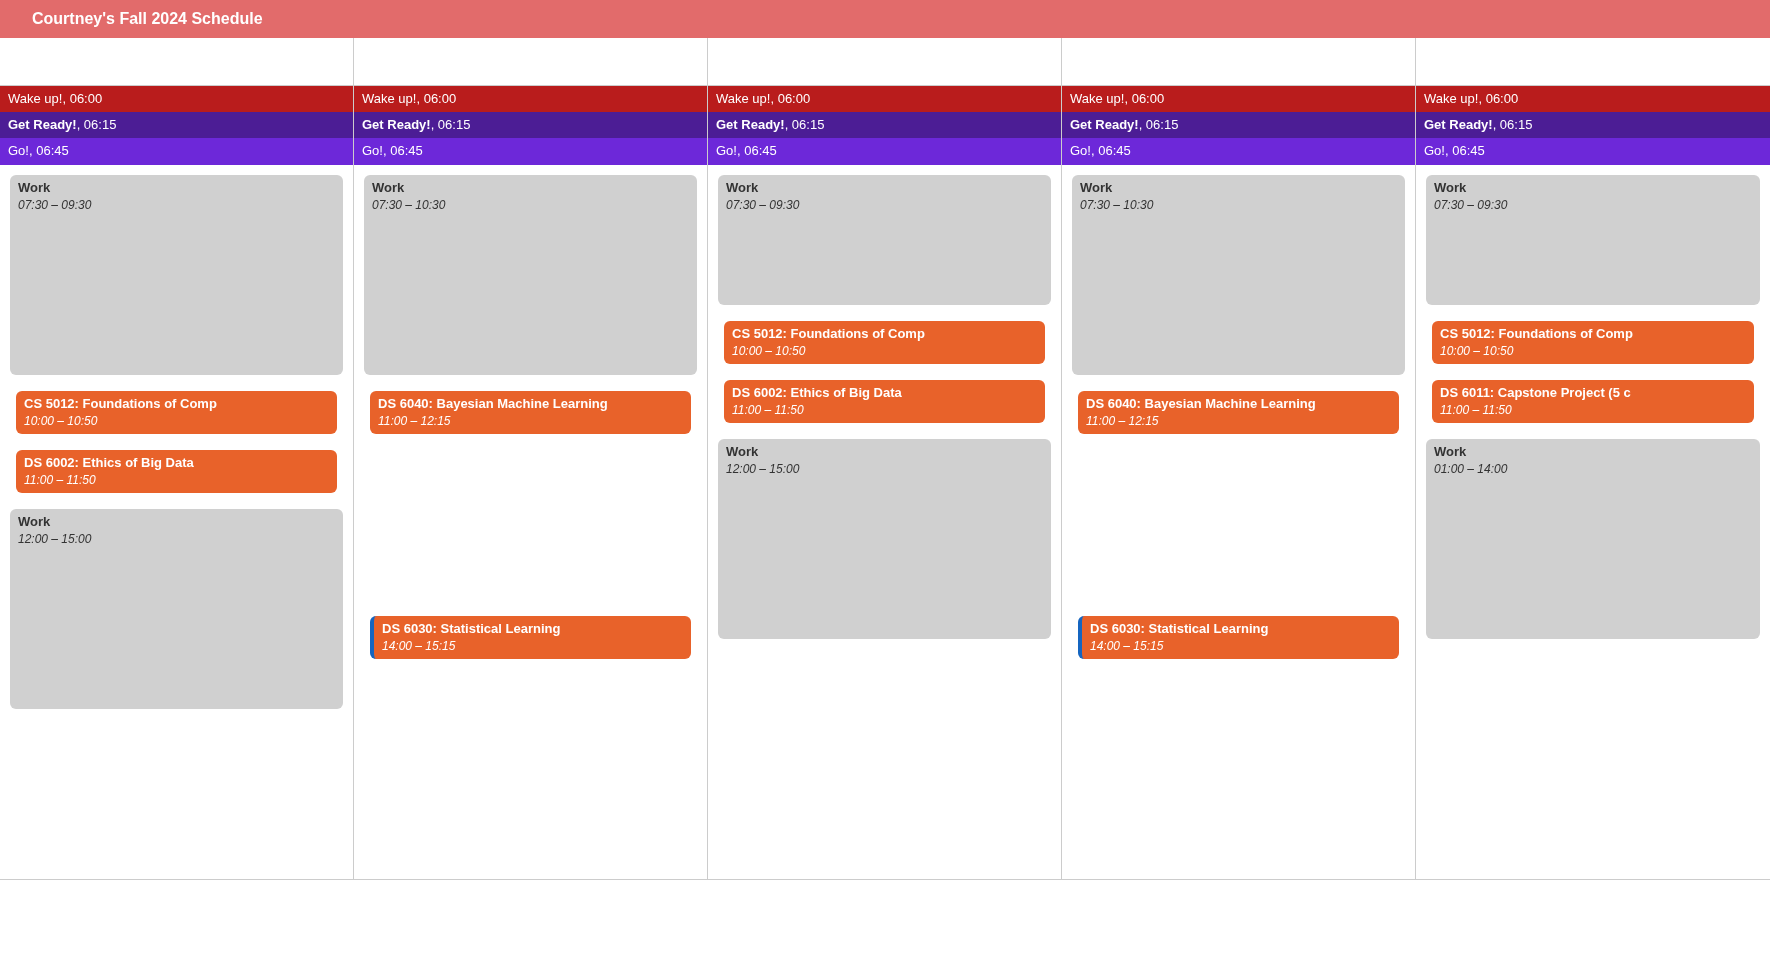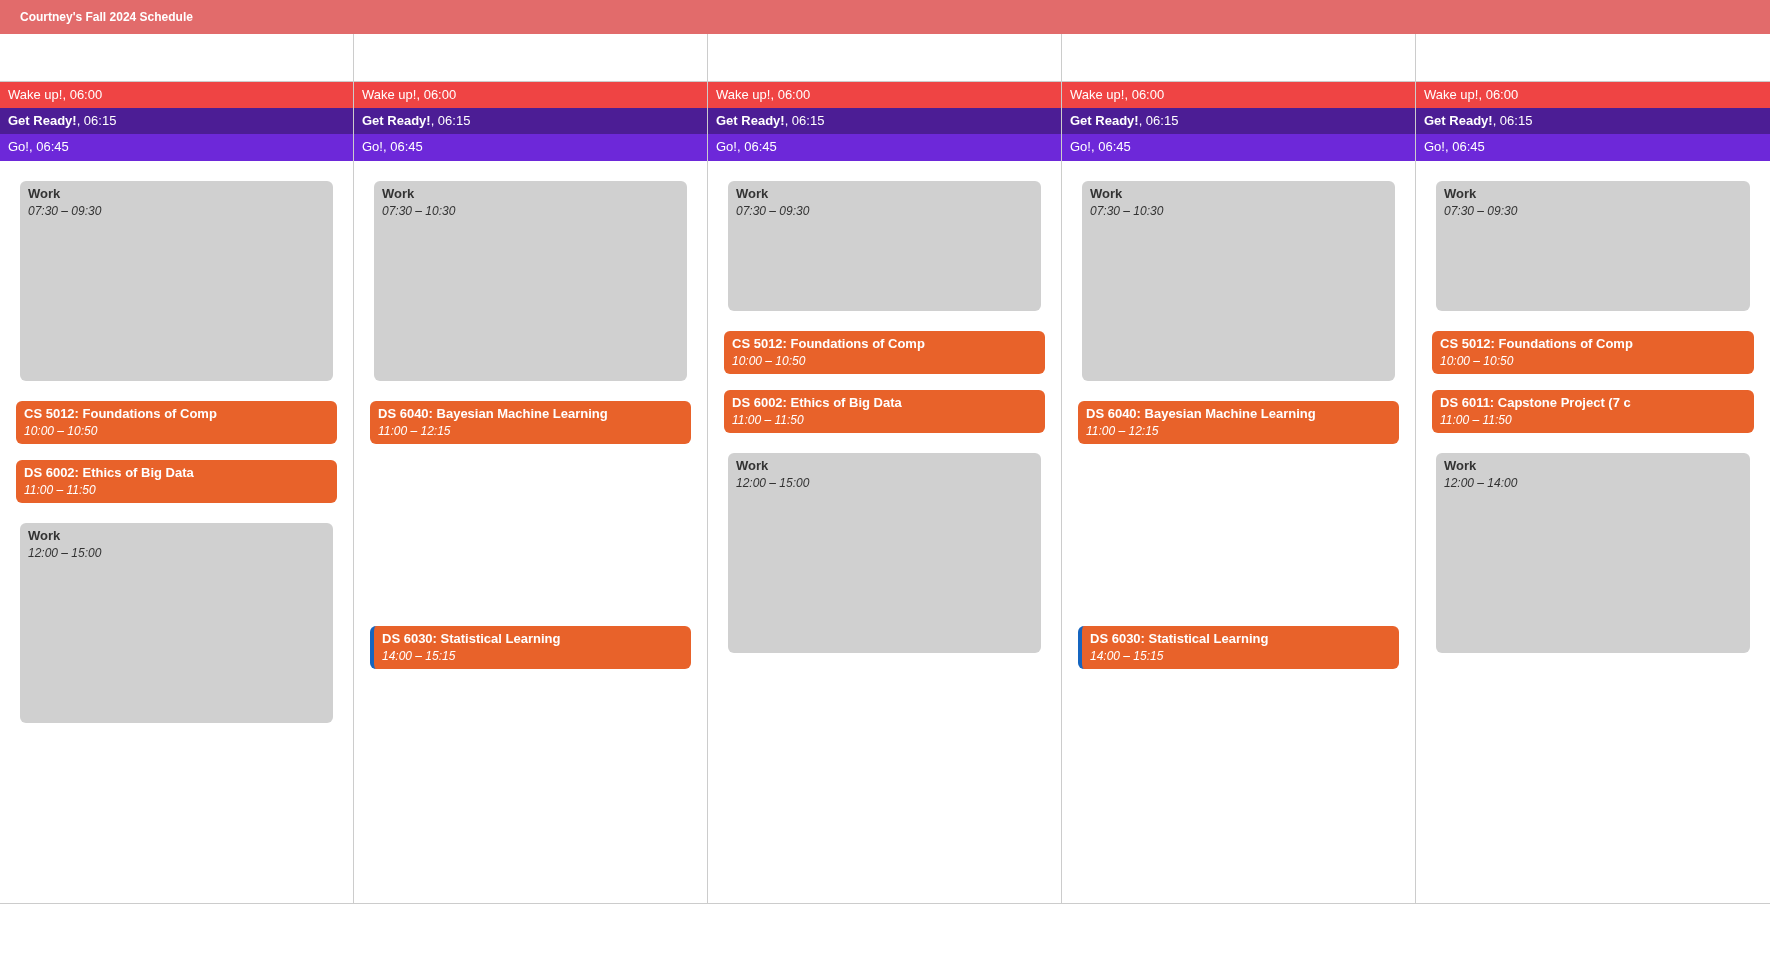--- a/index.html
+++ b/index.html
@@ -1,23 +1,23 @@
 <!DOCTYPE html>
 <html><head>
   <meta charset="utf-8">
   <style>
     * { box-sizing: border-box; margin: 0; padding: 0; }
     body { font-family: Arial, sans-serif; font-size: 13px; background: #fff; }
 
     .page-header {
       background: #e26b6b;
       color: white;
-      font-size: 12px;
+      font-size: 16px;
       font-weight: bold;
-      padding: 10px 20px;
+      padding: 10px 32px;
       width: 100%;
     }
 
     .calendar-grid {
       display: grid;
       grid-template-columns: repeat(5, 1fr);
       width: 100%;
     }
 
     .day-col {
@@ -39,36 +39,36 @@
     
     .event {
       padding: 4px 8px;
       margin: 0;
       color: white;
       font-size: 13px;
       line-height: 1.4;
     }
 
     .event-wake {
-      background: #ef4444;
+      background: #b91c1c;
     }
 
     .event-ready {
       background: #4c1d95;
     }
 
     .event-go {
       background: #6d28d9;
     }
 
     .event-work {
       background: #d0d0d0;
       color: #333;
       border-radius: 6px;
-      margin: 20px;
+      margin: 10px;
     }
 
     .event-class {
       background: #e8622a;
       border-radius: 6px;
       margin: 16px;
     }
 
     .event-title {
       font-weight: bold;
@@ -200,22 +200,22 @@
       <div class="event event-go">Go!, 06:45</div>
       <div class="event event-work work-block">
         <div class="event-title">Work</div>
         <div class="event-time">07:30 – 09:30</div>
       </div>
       <div class="event event-class">
         <div class="event-title">CS 5012: Foundations of Comp</div>
         <div class="event-time">10:00 – 10:50</div>
       </div>
       <div class="event event-class">
-        <div class="event-title">DS 6011: Capstone Project (7 c</div>
+        <div class="event-title">DS 6011: Capstone Project (5 c</div>
         <div class="event-time">11:00 – 11:50</div>
       </div>
       <div class="event event-work work-block-tall">
         <div class="event-title">Work</div>
-        <div class="event-time">12:00 – 14:00</div>
+        <div class="event-time">01:00 – 14:00</div>
       </div>
       <div class="bottom-section"></div>
     </div>
   </div>
 
 </body></html>

